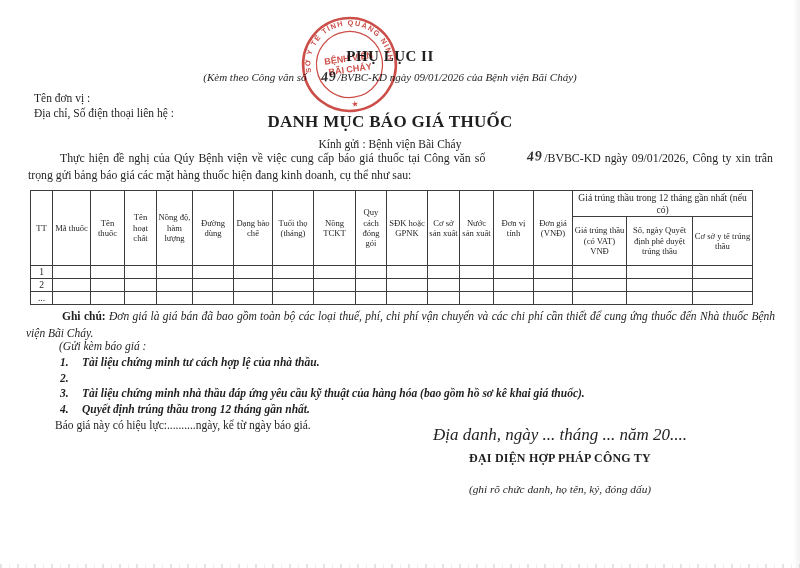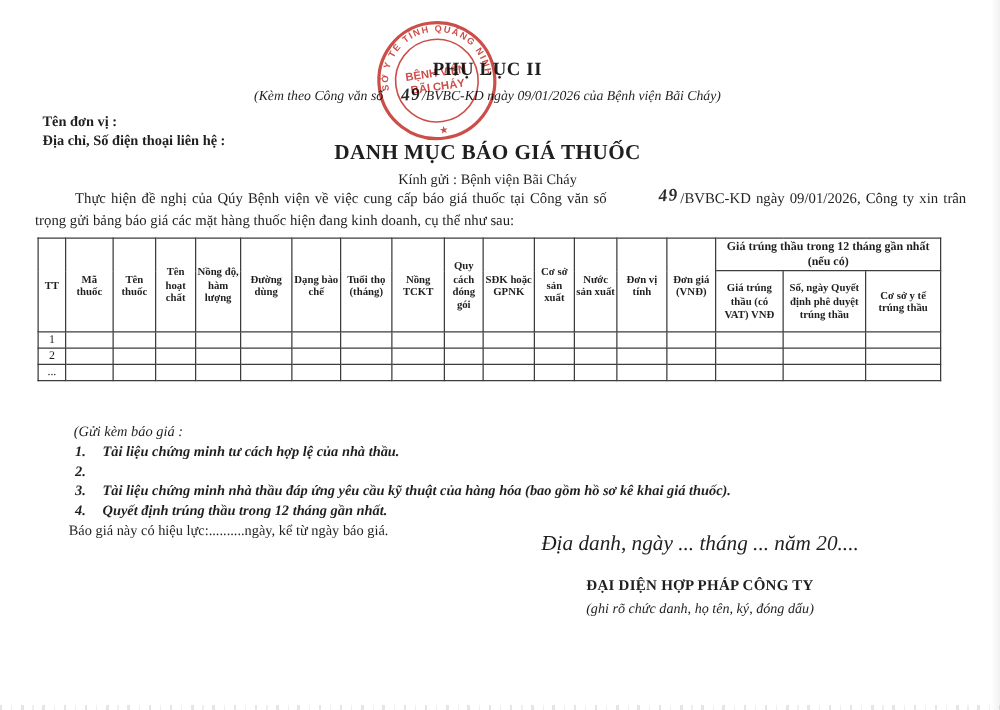--- a/index.html
+++ b/index.html
@@ -12,36 +12,36 @@
 
   .appendix-title { top:48px; font-size:15px; font-weight:bold; letter-spacing:.5px; }
   .appendix-subtitle { top:69px; font-size:11px; font-style:italic; }
   .hand {
     display:inline-block; font-weight:bold; font-style:italic;
     font-size:14px; letter-spacing:1px; transform:rotate(-5deg);
     margin:0 1px 0 14px; color:#2a2a2a;
   }
   .hand.small-gap { margin-left:10px; }
 
-  .letterhead { position:absolute; left:34px; top:91px; font-weight:bold; font-size:11.5px; line-height:14.5px; }
+  .letterhead { position:absolute; left:34px; top:91px; font-weight:normal; font-size:11.5px; line-height:14.5px; }
   .doc-title { top:112px; font-size:17px; font-weight:bold; letter-spacing:.3px; }
   .recipient { top:138px; font-size:11.5px; }
 
   .intro {
     position:absolute; top:150px; left:28px; width:745px;
     font-size:11.8px; line-height:16.5px; text-align:justify; text-indent:32px;
   }
 
   table.quote {
     position:absolute; top:190px; left:30px; width:722px;
     border-collapse:collapse; table-layout:fixed;
   }
   .quote th, .quote td { border:1px solid #3c3c3c; padding:0 1px; overflow:hidden; }
   .quote th {
-    font-size:8.6px; font-weight:bold; text-align:center;
+    font-size:8.6px; font-weight:normal; text-align:center;
     vertical-align:middle; line-height:1.22;
   }
   .quote .group-th { font-size:9.6px; height:25px; line-height:1.15; }
   .quote .sub-th { height:48px; }
   .quote tbody td { height:12px; font-size:9.5px; text-align:center; vertical-align:middle; }
 
   .notes {
     position:absolute; top:308px; left:26px; width:749px;
     font-size:11.5px; line-height:17px; text-align:justify; text-indent:36px;
     font-style:italic;
@@ -53,22 +53,22 @@
   .attach-item {
     display:flex; font-weight:bold; font-style:italic;
     font-size:11.5px; line-height:15.7px;
   }
   .attach-item .num { width:22px; flex:0 0 22px; }
 
   .validity { position:absolute; top:419px; left:55px; font-size:11.5px; }
 
   .signature { position:absolute; top:425px; left:380px; width:360px; text-align:center; }
   .sig-place { font-style:italic; font-size:17px; }
-  .sig-rep { font-weight:bold; font-size:12px; margin-top:16px; letter-spacing:.2px; }
-  .sig-note { font-style:italic; font-size:11.3px; margin-top:5px; }
+  .sig-rep { font-weight:bold; font-size:12px; margin-top:6px; letter-spacing:.2px; }
+  .sig-note { font-style:italic; font-size:11.3px; margin-top:17px; }
 
   .stamp {
     position:absolute; left:299px; top:14px; width:101px; height:101px;
     mix-blend-mode:multiply; opacity:.88; transform:rotate(-8deg); z-index:5;
   }
   .stamp text { font-family:"Liberation Sans","DejaVu Sans",sans-serif; }
 
   .edge-bottom {
     position:absolute; left:0; right:0; bottom:0; height:4px; opacity:.22;
     background:repeating-linear-gradient(90deg,
@@ -219,20 +219,24 @@
           <td></td>
           <td></td>
           <td></td>
           <td></td>
           <td></td>
           <td></td>
         </tr>
     </tbody>
   </table>
 
+  <div class="notes">
+    <span class="note-label">Ghi chú:</span>
+    <span>Đơn giá là giá bán đã bao gồm toàn bộ các loại thuế, phí, chi phí vận chuyển và các chi phí cần thiết để cung ứng thuốc đến Nhà thuốc Bệnh viện Bãi Cháy.</span>
+  </div>
 
   <div class="attach-intro">(Gửi kèm báo giá :</div>
   <div class="attach-list">
     <div class="attach-item">
       <span class="num">1.</span>
       <span>Tài liệu chứng minh tư cách hợp lệ của nhà thầu.</span>
     </div>
     <div class="attach-item">
       <span class="num">2.</span>
     </div>

